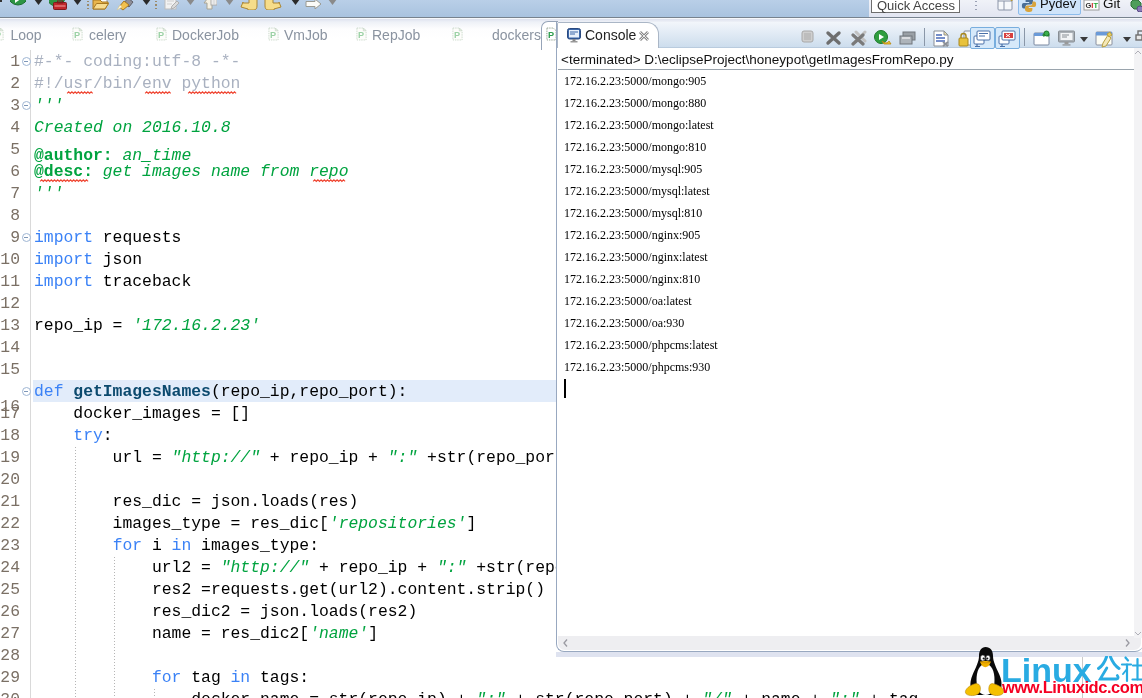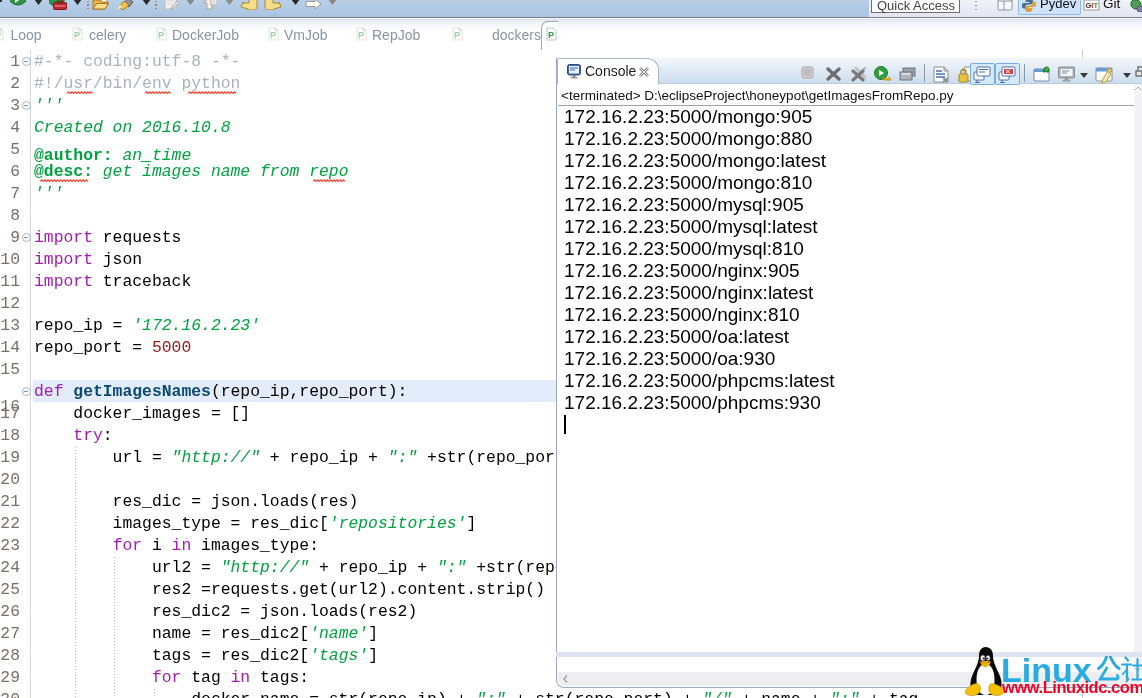--- a/index.html
+++ b/index.html
@@ -18,39 +18,39 @@
   
   #editor{left:0;top:50px;width:1142px;height:648px;background:#fff;}
   #ruler{position:absolute;left:30px;top:0;width:1px;height:648px;background:#d9d9d9;}
   #curline{position:absolute;left:33px;top:330px;width:1109px;height:22px;background:#e2ecfa;}
   .ln{position:absolute;width:20px;text-align:right;font-family:"Liberation Mono",monospace;
       font-size:16.4px;line-height:22px;color:#7b7065;left:0;}
   .cl{position:absolute;left:34px;height:22px;font-family:"Liberation Mono",monospace;font-size:16.39px;line-height:22px;white-space:pre;}
   .c  {color:#a9b1c0;}               
   .g  {color:#00a33f;font-style:italic;}  
   .gb {color:#00a33f;font-weight:bold;}   
-  .k  {color:#a21caf;}               
+  .k  {color:#3b82f6;}               
   .n  {color:#93201f;}               
   .b  {font-weight:bold;color:#0c4a6e;}
   .fold{position:absolute;width:7px;height:7px;border:1px solid #9fb6d4;border-radius:50%;
         background:#fff;left:21.5px;}
   .fold:after{content:"";position:absolute;left:1.2px;top:3px;width:4.5px;height:1px;background:#7e97b8;}
   .guide{position:absolute;width:1px;background-image:repeating-linear-gradient(#b5b5b5 0 1px,transparent 1px 3px);}
   .sq{position:absolute;height:4px;}
   
   #console{left:556px;top:22px;width:586px;height:629px;background:#fff;
-      border-left:1px solid #98a8c0;border-bottom:1px solid #98a8c0;border-radius:0 0 8px 8px;margin-top:36px;}
+      border-left:1px solid #98a8c0;border-bottom:1px solid #98a8c0;border-radius:0 0 8px 8px;}
   #ctabrow{position:absolute;left:1px;top:0;width:584px;height:25px;
       background:linear-gradient(#f2f6fb,#cddded);border-bottom:1px solid #b9cbde;}
   #ctab{position:absolute;left:0px;top:0px;width:100px;height:25px;background:#fff;
       border:1px solid #aab6c6;border-bottom:none;border-radius:2px 12px 0 0;}
   #ctab .lbl{position:absolute;left:27px;top:4px;font-size:14px;color:#222;}
   #cheader{position:absolute;left:4px;top:30px;font-size:13.5px;color:#111;white-space:pre;}
   #chline{position:absolute;left:1px;top:47px;width:578px;height:1px;background:#9aa4ad;}
-  #cbody{position:absolute;left:7px;top:48px;font-family:Liberation Sans, sans-serif;font-size:19px;line-height:22px;color:#000;white-space:pre;}
+  #cbody{position:absolute;left:7px;top:48px;font-family:Liberation Serif, serif;font-size:12px;line-height:22px;color:#000;white-space:pre;}
   #vsb{position:absolute;right:1px;top:26px;width:8px;height:590px;background:#f3f3f5;}
   
   #wm-linux{left:1001px;top:651px;font-size:34px;font-weight:bold;color:#29abe2;
      font-family:"Liberation Sans",sans-serif;letter-spacing:0px;}
   #wm-url{left:1002px;top:678px;font-size:16.5px;font-weight:bold;color:#f50022;letter-spacing:-0.45px;}
 </style>
 </head>
 <body>
   <div id="toolbar" class="abs" style="overflow:hidden;">
     <div style="position:absolute;left:0;top:0;width:2px;height:2px;background:#333;"></div>
@@ -208,21 +208,20 @@
     <div class="ln" style="top:176.5px">9</div>
     <div class="cl" style="top:176.5px"><span class="k">import</span> requests</div>
     <div class="ln" style="top:198.5px">10</div>
     <div class="cl" style="top:198.5px"><span class="k">import</span> json</div>
     <div class="ln" style="top:220.5px">11</div>
     <div class="cl" style="top:220.5px"><span class="k">import</span> traceback</div>
     <div class="ln" style="top:242.5px">12</div>
     <div class="ln" style="top:264.5px">13</div>
     <div class="cl" style="top:264.5px">repo_ip = <span class="g">'172.16.2.23'</span></div>
     <div class="ln" style="top:286.5px">14</div>
-    <div class="cl" style="top:286.5px">repo_port = <span class="n">5000</span></div>
     <div class="ln" style="top:308.5px">15</div>
     <div class="ln" style="top:346px">16</div>
     <div class="cl" style="top:330.5px"><span class="k">def</span> <span class="b">getImagesNames</span>(repo_ip,repo_port):</div>
     <div class="ln" style="top:352.5px">17</div>
     <div class="cl" style="top:352.5px">    docker_images = []</div>
     <div class="ln" style="top:374.5px">18</div>
     <div class="cl" style="top:374.5px">    <span class="k">try</span>:</div>
     <div class="ln" style="top:396.5px">19</div>
     <div class="cl" style="top:396.5px">        url = <span class="g">"http://"</span> + repo_ip + <span class="g">":"</span> +str(repo_port) + <span class="g">"/v2/_catalog"</span></div>
     <div class="ln" style="top:418.5px">20</div>
@@ -234,21 +233,20 @@
     <div class="cl" style="top:484.5px">        <span class="k">for</span> i <span class="k">in</span> images_type:</div>
     <div class="ln" style="top:506.5px">24</div>
     <div class="cl" style="top:506.5px">            url2 = <span class="g">"http://"</span> + repo_ip + <span class="g">":"</span> +str(repo_port) + <span class="g">"/"</span> + i</div>
     <div class="ln" style="top:528.5px">25</div>
     <div class="cl" style="top:528.5px">            res2 =requests.get(url2).content.strip()</div>
     <div class="ln" style="top:550.5px">26</div>
     <div class="cl" style="top:550.5px">            res_dic2 = json.loads(res2)</div>
     <div class="ln" style="top:572.5px">27</div>
     <div class="cl" style="top:572.5px">            name = res_dic2[<span class="g">'name'</span>]</div>
     <div class="ln" style="top:594.5px">28</div>
-    <div class="cl" style="top:594.5px">            tags = res_dic2[<span class="g">'tags'</span>]</div>
     <div class="ln" style="top:616.5px">29</div>
     <div class="cl" style="top:616.5px">            <span class="k">for</span> tag <span class="k">in</span> tags:</div>
     <div class="ln" style="top:638.5px">30</div>
     <div class="cl" style="top:638.5px">                docker_name = str(repo_ip) + <span class="g">":"</span> + str(repo_port) + <span class="g">"/"</span> + name + <span class="g">":"</span> + tag</div>
     <div class="fold" style="top:6.5px"></div>
     <div class="fold" style="top:50.5px"></div>
     <div class="fold" style="top:182.5px"></div>
     <div class="fold" style="top:336.5px"></div>
     <div class="guide" style="left:75px;top:396.5px;height:251.5px"></div>
     <div class="guide" style="left:114px;top:506.5px;height:141.5px"></div>

